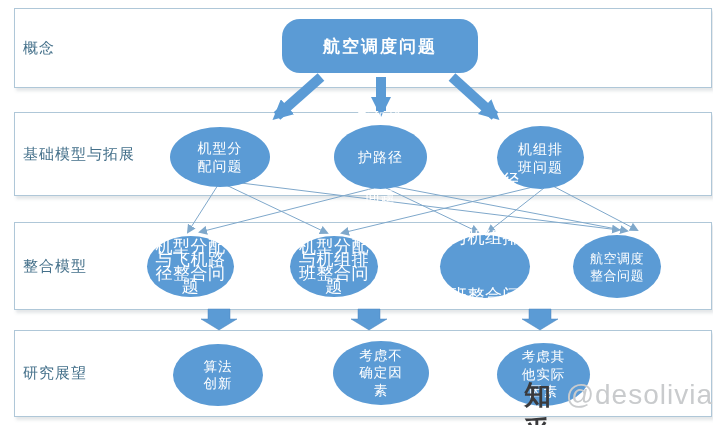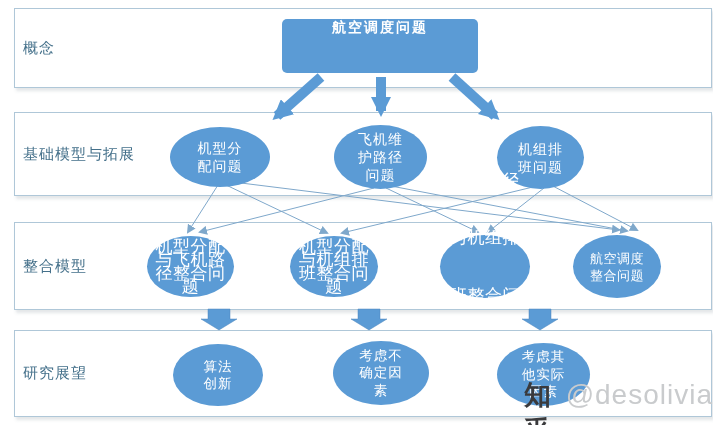--- a/index.html
+++ b/index.html
@@ -15,23 +15,23 @@
   }
   .band-label{
     padding-left:8px;font-size:15px;letter-spacing:1px;
     color:var(--label-text,#44708A);white-space:nowrap;
   }
   .overlay{position:absolute;left:0;top:0;pointer-events:none;}
   .fat-line{stroke:var(--shape-blue,#5B9BD5);stroke-width:10;fill:none;}
   .thin-line{stroke:var(--connector,#7FA8CB);stroke-width:1;fill:none;}
   .block-arrow{fill:var(--shape-blue,#5B9BD5);stroke:var(--shape-blue-dark,#4E86BC);stroke-width:0.5;}
   .root-box{
-    position:absolute;background:var(--shape-blue,#5B9BD5);border-radius:5px;
-    display:flex;align-items:flex-start;justify-content:center;
-    color:var(--node-text,#fff);font-size:14px;font-weight:600;letter-spacing:2px;
+    position:absolute;background:var(--shape-blue,#5B9BD5);border-radius:18px;
+    display:flex;align-items:center;justify-content:center;
+    color:var(--node-text,#fff);font-size:17px;font-weight:600;letter-spacing:2px;
   }
   .ellipse{
     position:absolute;background:var(--shape-blue,#5B9BD5);border-radius:50%;
     display:flex;flex-direction:column;align-items:center;justify-content:center;
     color:var(--node-text,#fff);text-align:center;
   }
   .ellipse span{display:block;white-space:nowrap;}
   .lv2 span{font-size:14px;line-height:18px;letter-spacing:1px;}
   .lv3 span{font-size:17px;line-height:13.5px;letter-spacing:0.5px;}
   .lv4 span{font-size:13.5px;line-height:17.5px;letter-spacing:1px;}
@@ -101,21 +101,21 @@
   </svg>
 
   <div class="root-box" style="left:282px;top:19px;width:196px;height:54px;">
     <span>航空调度问题</span>
   </div>
 
   <div class="ellipse lv2" style="left:170px;top:127px;width:100px;height:60px;">
     <span>机型分</span>
     <span>配问题</span>
   </div>
-  <div class="ellipse lv2" style="left:334px;top:125px;width:93px;height:64px;">
+  <div class="ellipse lv2" style="left:334px;top:125px;width:93px;height:64px;gap:21px;">
     <span>飞机维</span>
     <span>护路径</span>
     <span>问题</span>
   </div>
   <div class="ellipse lv2" style="left:497px;top:126px;width:87px;height:63px;">
     <span>机组排</span>
     <span>班问题</span>
   </div>
 
   <div class="ellipse lv3" style="left:147px;top:236px;width:87px;height:61px;">

